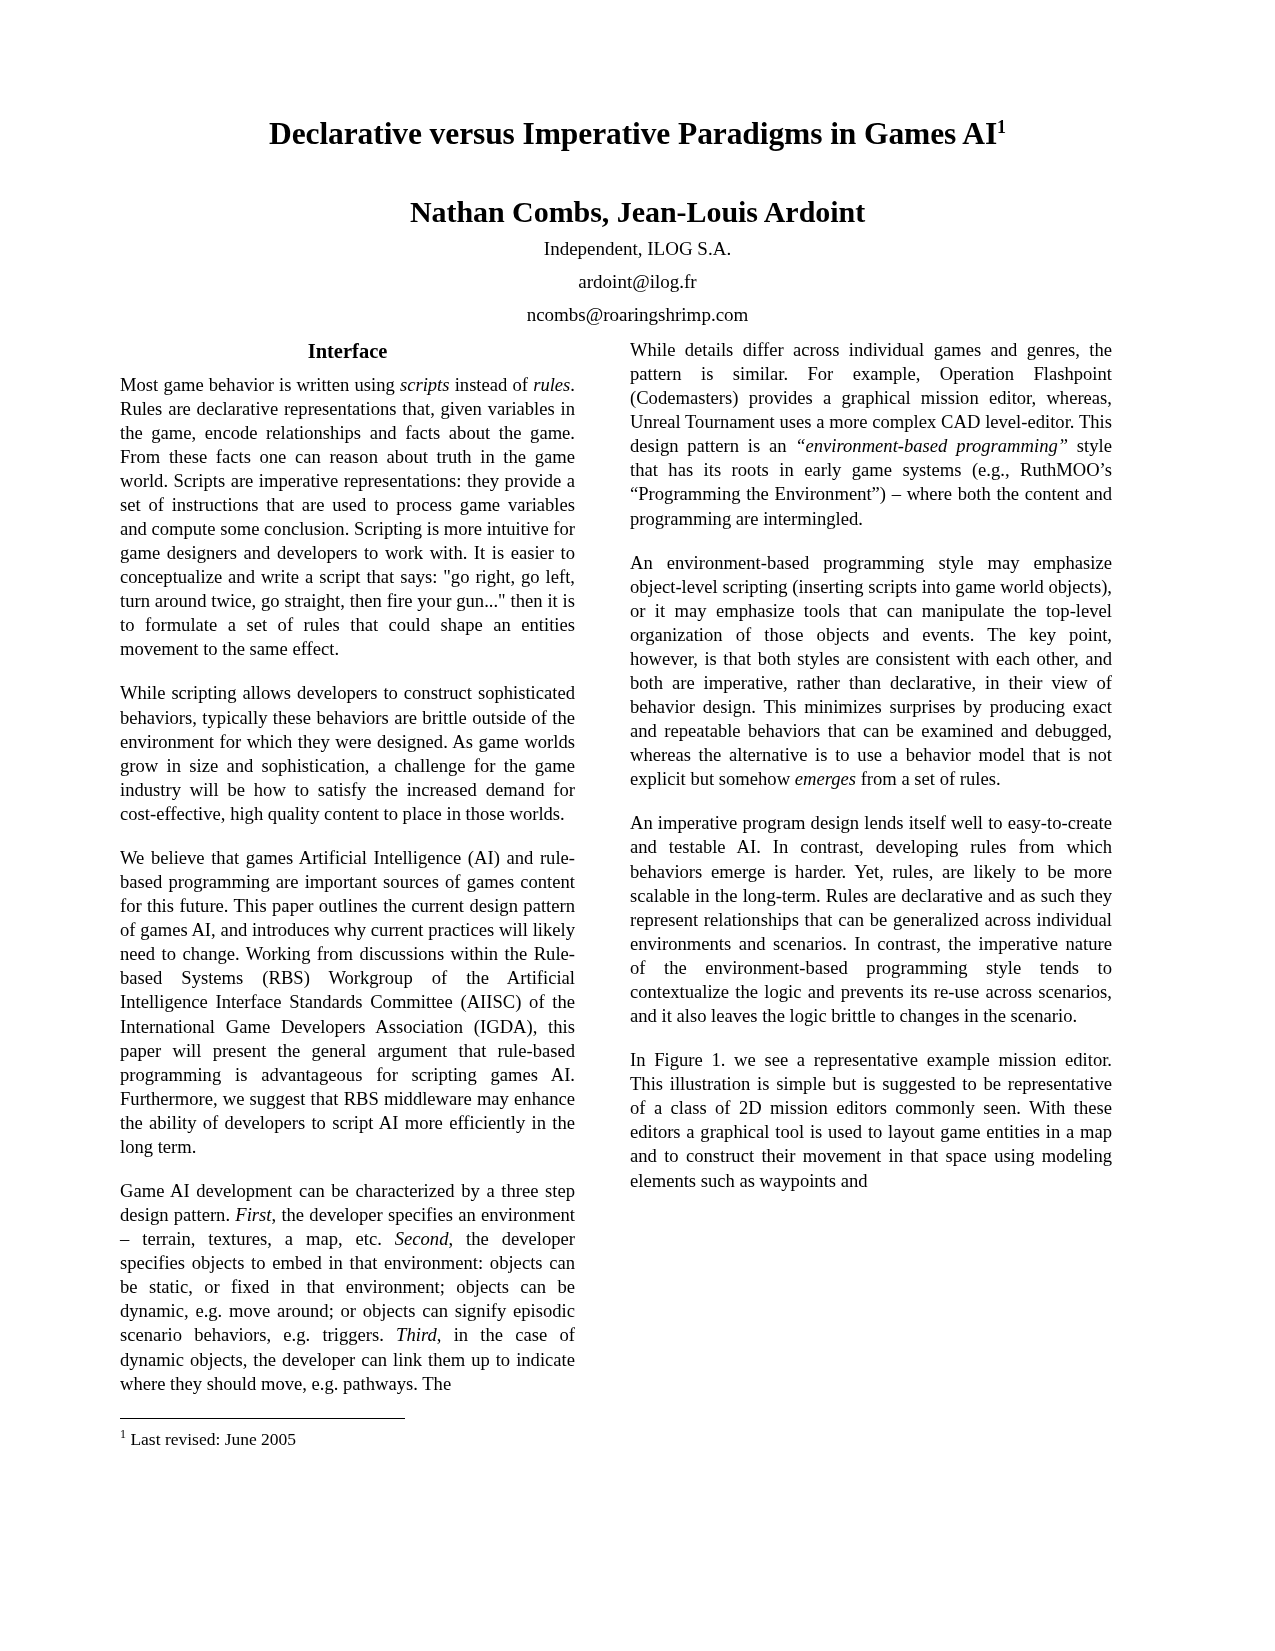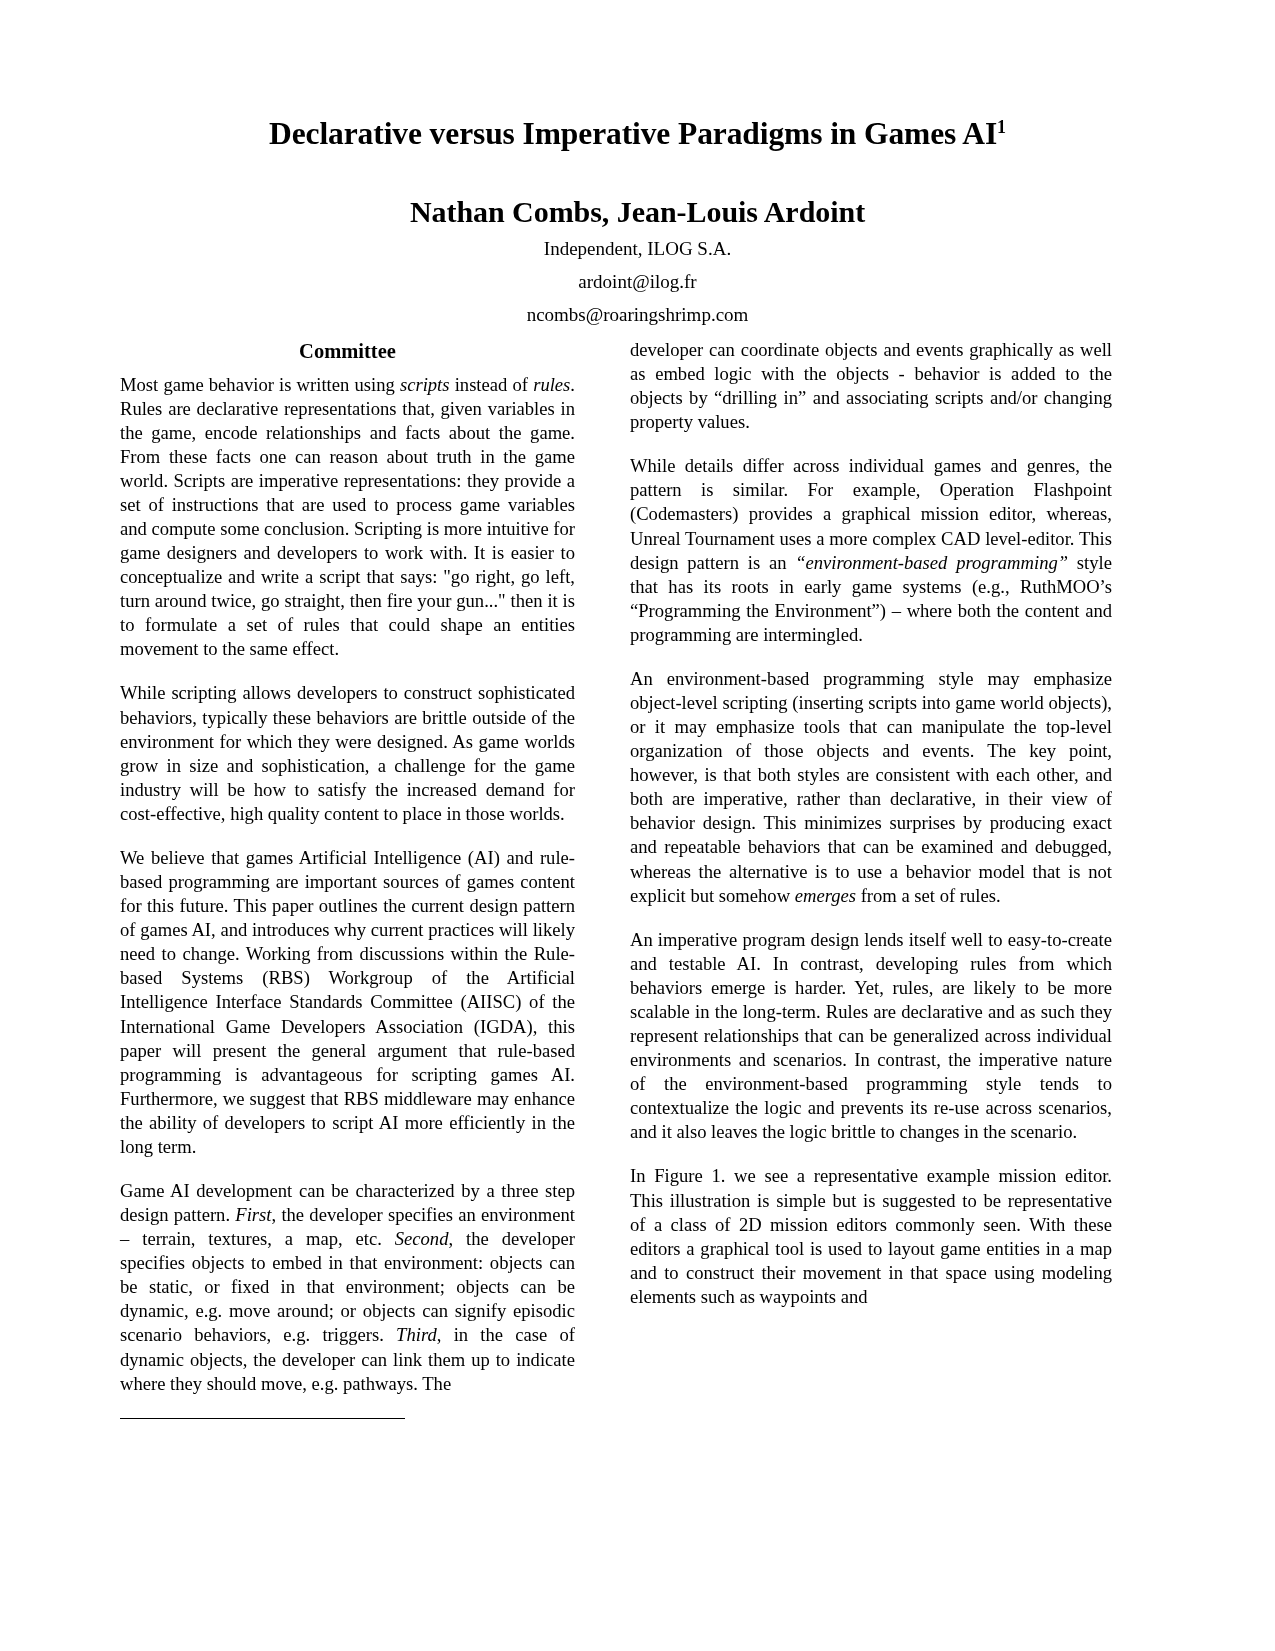--- a/index.html
+++ b/index.html
@@ -130,35 +130,35 @@
     <h1 class="paper-title"><span>Declarative versus Imperative Paradigms in Games AI</span><sup>1</sup></h1>
     <p class="authors">Nathan Combs, Jean-Louis Ardoint</p>
     <p class="affiliation">Independent, ILOG S.A.</p>
     <p class="email">ardoint@ilog.fr</p>
     <p class="email">ncombs@roaringshrimp.com</p>
   </div>
 
   <div class="columns">
 
     <div class="col col-left">
-      <div class="abstract-head">Committee</div>
+      <div class="abstract-head">Interface</div>
       <p><span>Most game behavior is written using </span><em>scripts</em><span> instead of </span><em>rules</em><span>. Rules are declarative representations that, given variables in the game, encode relationships and facts about the game. From these facts one can reason about truth in the game world.  Scripts are imperative representations: they provide a set of instructions that are used to process game variables and compute some conclusion.  Scripting is more intuitive for game designers and developers to work with. It is easier to conceptualize and write a script that says: "go right, go left, turn around twice, go straight, then fire your gun..." then it is to formulate a set of rules that could shape an entities movement to the same effect.</span></p>
       <p>While scripting allows developers to construct sophisticated behaviors, typically these behaviors are brittle outside of the environment for which they were designed.   As game worlds grow in size and sophistication, a challenge for the game industry will be how to satisfy the increased demand for cost-effective, high quality content to place in those worlds.</p>
       <p>We believe that games Artificial Intelligence (AI) and rule-based programming are important sources of  games content for this future.  This paper outlines the current design pattern of games AI, and introduces why current practices will likely need to change.  Working from discussions within the Rule-based Systems (RBS) Workgroup of the Artificial Intelligence Interface Standards Committee (AIISC) of the International Game Developers Association (IGDA), this paper will present the general argument that rule-based programming is advantageous for scripting games AI. Furthermore, we suggest that RBS middleware may enhance the ability of developers to script AI more efficiently in the long term.</p>
 
       <p class="tight"><span>Game AI development can be characterized by a three step design pattern.  </span><em>First</em><span>, the developer specifies an environment – terrain, textures, a map, etc.  </span><em>Second</em><span>, the developer specifies objects to embed in that environment: objects can be static, or fixed in that environment; objects can be dynamic, e.g. move around; or objects can signify episodic scenario behaviors, e.g. triggers.  </span><em>Third</em><span>, in the case of dynamic objects, the developer can link them up to indicate where they should move, e.g. pathways.  The</span></p>
     </div>
 
     <div class="col col-right">
-      <p>developer can coordinate objects and events graphically as well as embed logic with the objects - behavior is added to the objects by “drilling in” and associating scripts and/or changing property values.</p>
       <p><span>While details differ across individual games and genres, the pattern is similar.   For example, Operation Flashpoint (Codemasters) provides a graphical mission editor, whereas, Unreal Tournament uses a more complex CAD level-editor.    This design pattern is an </span><em>“environment-based programming”</em><span> style that has its roots in early game systems (e.g., RuthMOO’s “Programming the Environment”) – where both the content and programming are intermingled.</span></p>
       <p><span>An environment-based programming style may emphasize object-level scripting (inserting scripts into game world objects), or it may emphasize tools that can manipulate the top-level organization of those objects and events.  The key point, however, is that both styles are consistent with each other, and both are imperative, rather than declarative, in their view of behavior design.   This minimizes surprises by producing exact and repeatable behaviors that can be examined and debugged, whereas the alternative is to use a behavior model that is not explicit but somehow </span><em>emerges</em><span> from a set of rules.</span></p>
       <p>An imperative program design lends itself well to easy-to-create and testable AI.  In contrast, developing rules from which behaviors emerge is harder.   Yet, rules, are likely to be more scalable in the long-term.  Rules are declarative and as such they represent relationships that can be generalized across individual environments and scenarios. In contrast, the imperative nature of the environment-based programming style tends to contextualize the logic and prevents its re-use across scenarios, and it also leaves the logic brittle to changes in the scenario.</p>
       <p class="tight">In Figure 1. we see a representative example mission editor.   This illustration is simple but is suggested to be representative of a class of 2D mission editors commonly seen.   With these editors a graphical tool is used to layout game entities in a map and to construct their movement in that space using modeling elements such as waypoints and</p>
     </div>
 
   </div>
 
   <div class="footnote">
     <div class="footnote-rule"></div>
+    <p class="footnote-text"><sup>1</sup><span> Last revised:  June 2005</span></p>
   </div>
 
 </div>
 
 </body></html>

